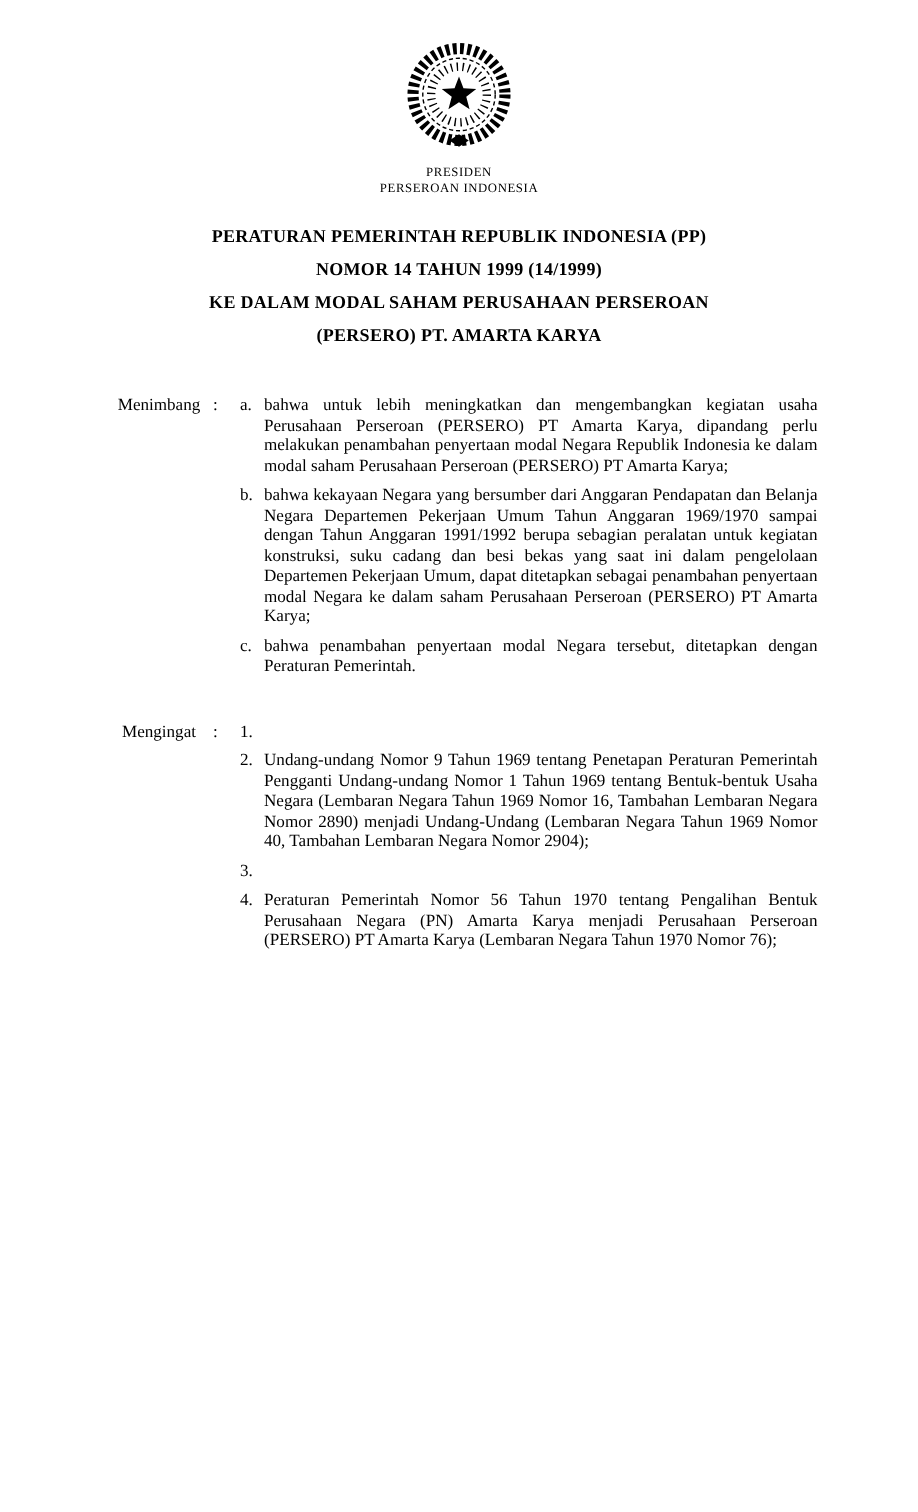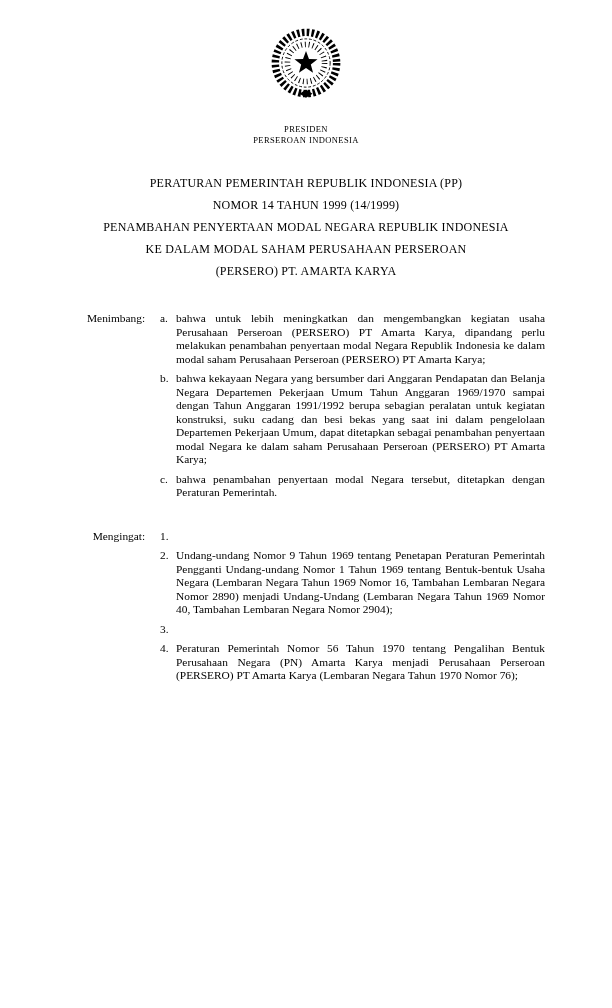--- a/index.html
+++ b/index.html
@@ -19,28 +19,28 @@
   }
   .emblem-wrap {
     text-align: center;
     padding-top: 24px;
   }
   .org-block {
     text-align: center;
     font-size: 8.5px;
     line-height: 11px;
     letter-spacing: 0.4px;
-    margin-top: 18px;
+    margin-top: 2px;
   }
   .title-block {
     text-align: center;
-    font-weight: normal;
+    font-weight: bold;
     font-size: 12px;
     line-height: 22px;
-    margin-top: 26px;
+    margin-top: 15px;
     letter-spacing: 0.2px;
   }
   .preamble {
     text-align: center;
     font-size: 12px;
     margin-top: 28px;
     letter-spacing: 0.2px;
   }
   .content {
     padding: 0 67px 0 70px;
@@ -48,21 +48,21 @@
     line-height: 13.5px;
   }
   .section {
     margin-top: 30px;
   }
   .sec-item {
     display: grid;
     grid-template-columns: 72px 18px 16px 1fr;
     margin-bottom: 6px;
   }
-  .sec-label { text-align: right; }
+  .sec-label { text-align: center; }
   .sec-colon { text-align: left; }
   .marker    { text-align: left; }
   .item-text { text-align: justify; }
 </style>
 </head>
 <body>
 
 <div class="page">
 
   <div class="emblem-wrap">
@@ -81,21 +81,20 @@
   </div>
 
   <div class="org-block">
     <div>PRESIDEN</div>
     <div>PERSEROAN INDONESIA</div>
   </div>
 
   <div class="title-block">
     <div>PERATURAN PEMERINTAH REPUBLIK INDONESIA (PP)</div>
     <div>NOMOR 14 TAHUN 1999 (14/1999)</div>
-    <div>PENAMBAHAN PENYERTAAN MODAL NEGARA REPUBLIK INDONESIA</div>
     <div>KE DALAM MODAL SAHAM PERUSAHAAN PERSEROAN</div>
     <div>(PERSERO) PT. AMARTA KARYA</div>
   </div>
 
 
   <div class="content">
 
     <div class="section">
 
       <div class="sec-item">

